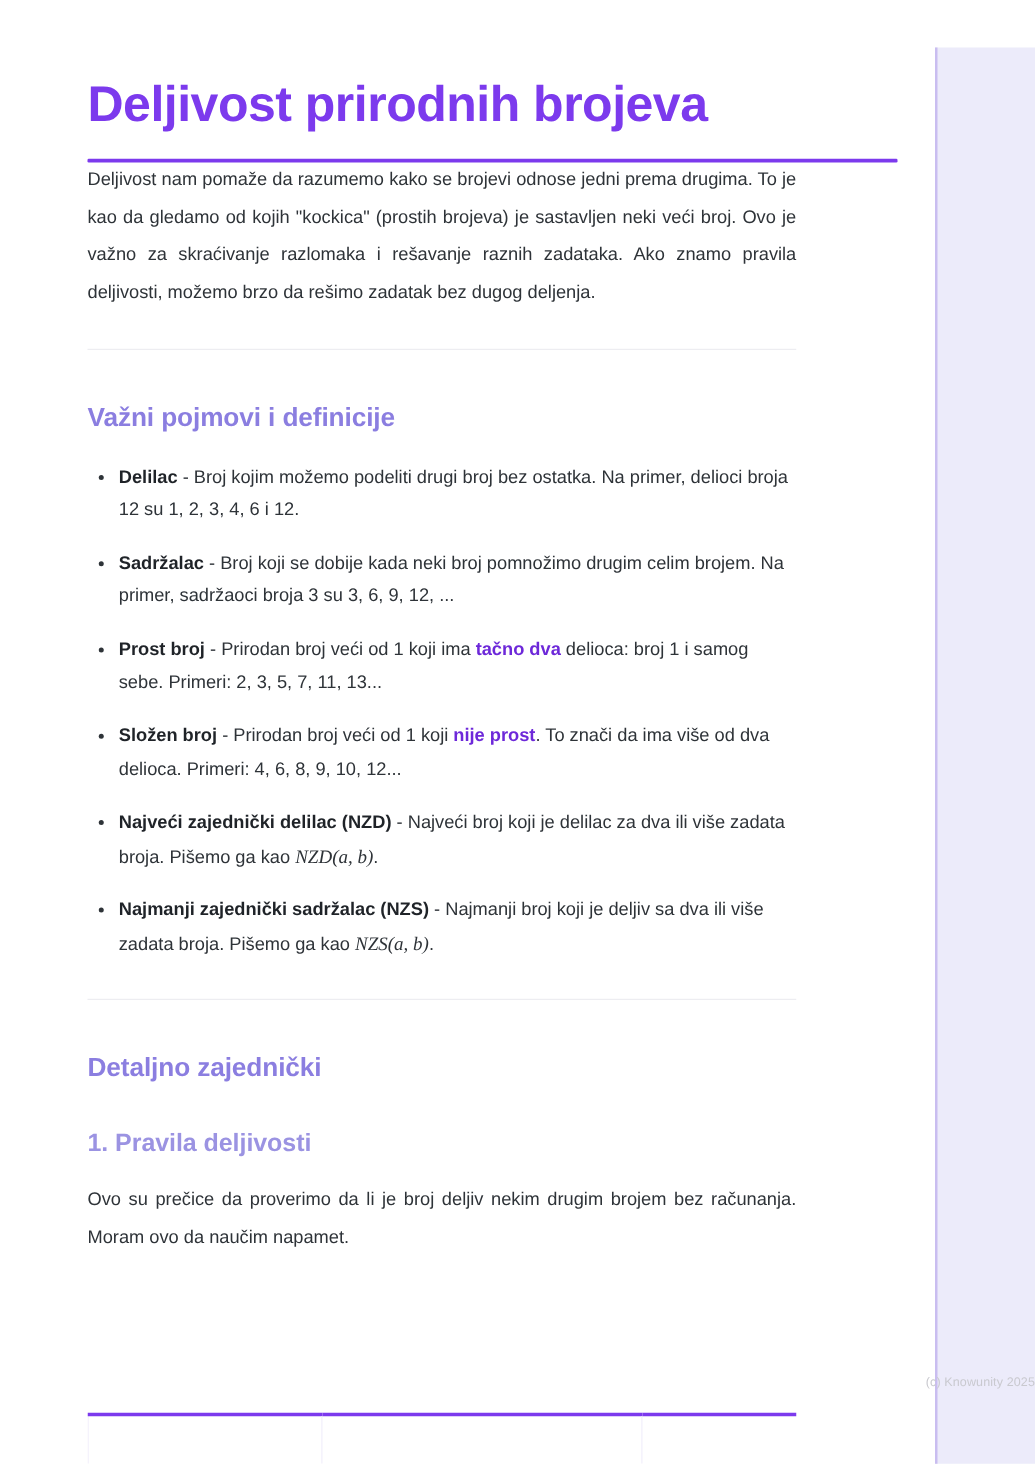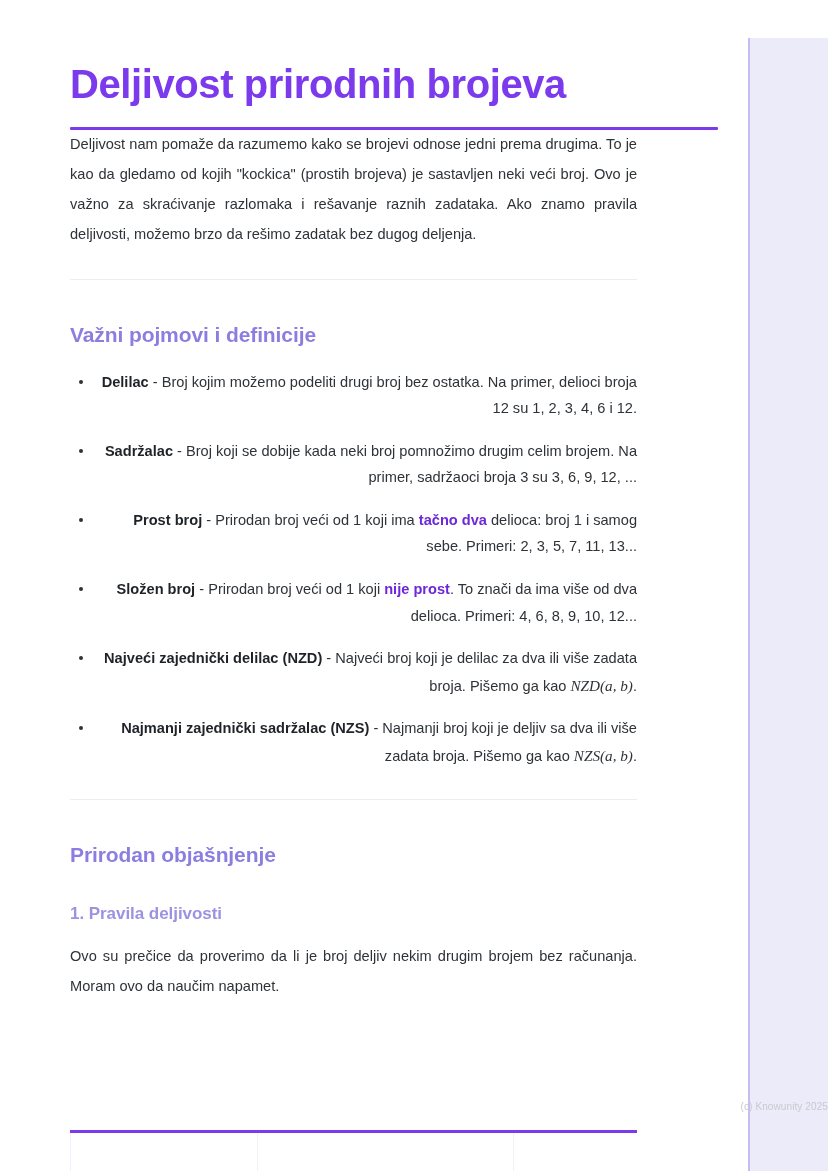--- a/index.html
+++ b/index.html
@@ -70,21 +70,21 @@
     line-height: 1.25;
     font-weight: 700;
     color: #8f86de;
     letter-spacing: -0.1px;
   }
   h2.section-h2.tone-strong {
     color: #8b7ee0;
   }
   h3.section-h3 {
     margin: 34px 0 18px 0;
-    font-size: 17px;
+    font-size: 20px;
     line-height: 1.25;
     font-weight: 700;
     color: #9b93e2;
     letter-spacing: -0.05px;
   }
 
   
   p.body-text {
     margin: 0 0 0 0;
     font-size: 14.6px;
@@ -108,21 +108,21 @@
     padding: 0;
     list-style: none;
   }
   ul.term-list > li {
     position: relative;
     padding-left: 25px;
     margin-bottom: 16px;
     font-size: 14.6px;
     line-height: 1.82;
     color: #2e3338;
-    text-align: right;
+    text-align: left;
   }
   ul.term-list > li:last-child { margin-bottom: 0; }
   ul.term-list > li::before {
     content: "";
     position: absolute;
     left: 9px;
     top: 11px;
     width: 4px;
     height: 4px;
     border-radius: 50%;
@@ -226,21 +226,21 @@
         <span class="term-name">Najveći zajednički delilac (NZD)</span><span> - </span><span>Najveći broj koji je delilac za dva ili više zadata broja. Pišemo ga kao </span><span class="math">NZD(a, b)</span><span>.</span>
       </li>
       <li>
         <span class="term-name">Najmanji zajednički sadržalac (NZS)</span><span> - </span><span>Najmanji broj koji je deljiv sa dva ili više zadata broja. Pišemo ga kao </span><span class="math">NZS(a, b)</span><span>.</span>
       </li>
     </ul>
 
 
     <div class="divider"></div>
 
-    <h2 class="section-h2 tone-strong">Prirodan objašnjenje</h2>
+    <h2 class="section-h2 tone-strong">Detaljno zajednički</h2>
     <h3 class="section-h3">1. Pravila deljivosti</h3>
     <p class="body-text">Ovo su prečice da proverimo da li je broj deljiv nekim drugim brojem bez računanja. Moram ovo da naučim napamet.</p>
 
   </div>
 </div>
 
 <div class="watermark">(c) Knowunity 2025</div>
 
 <div class="table-stub">
   <table>

